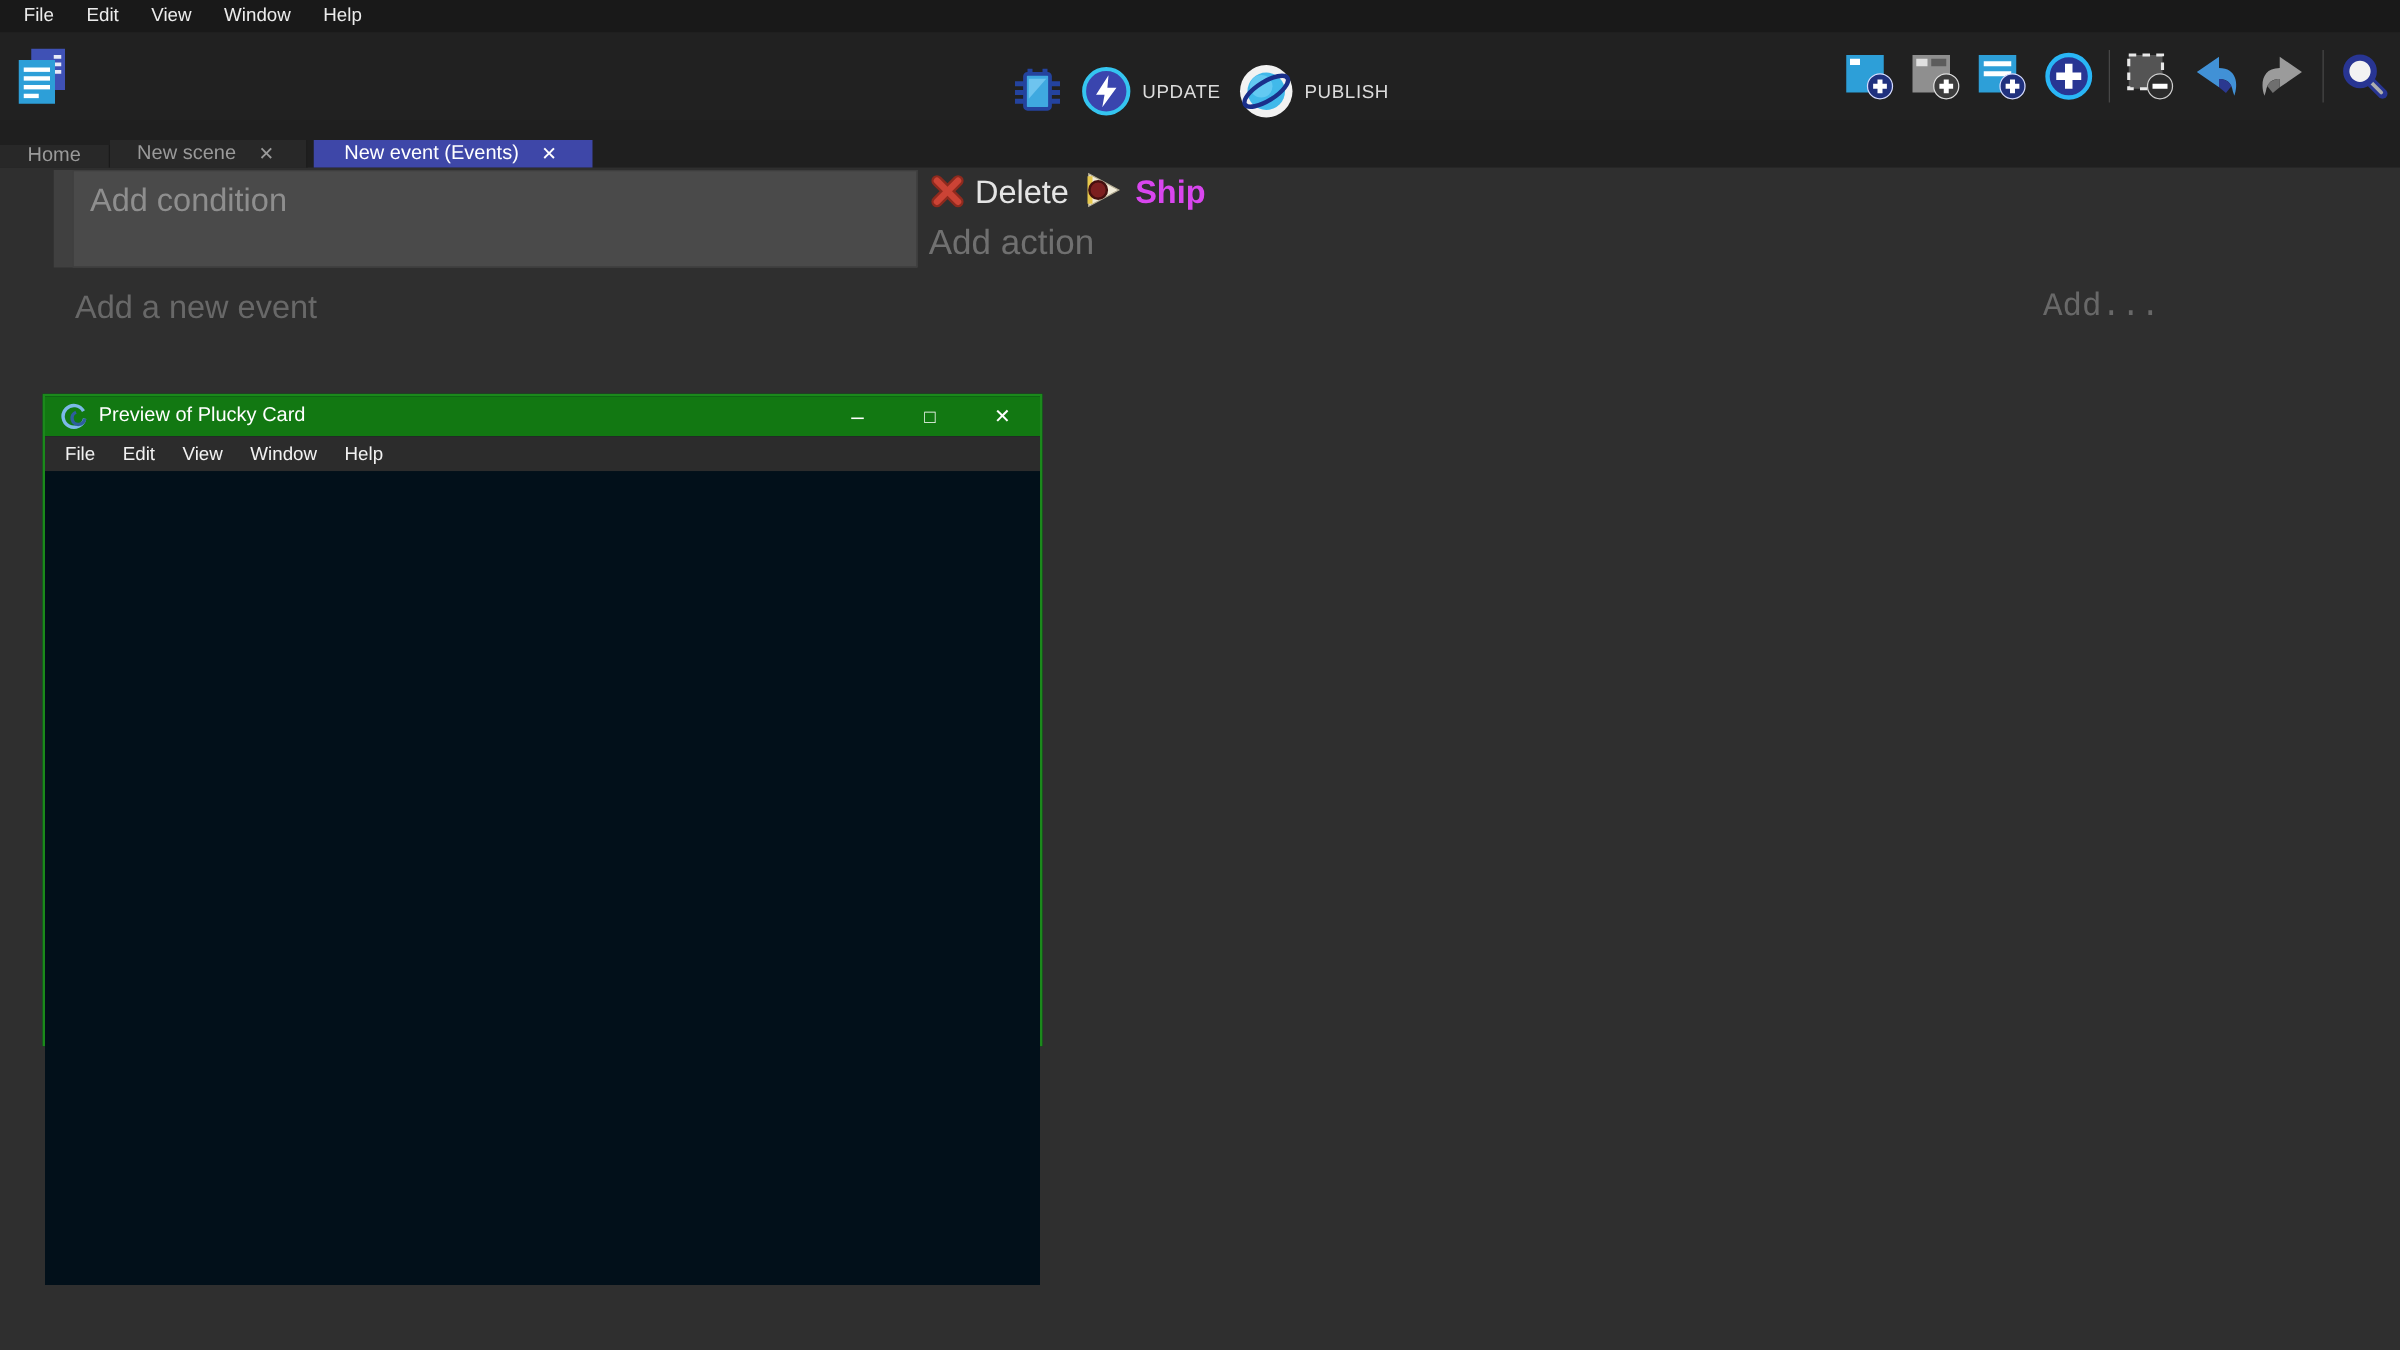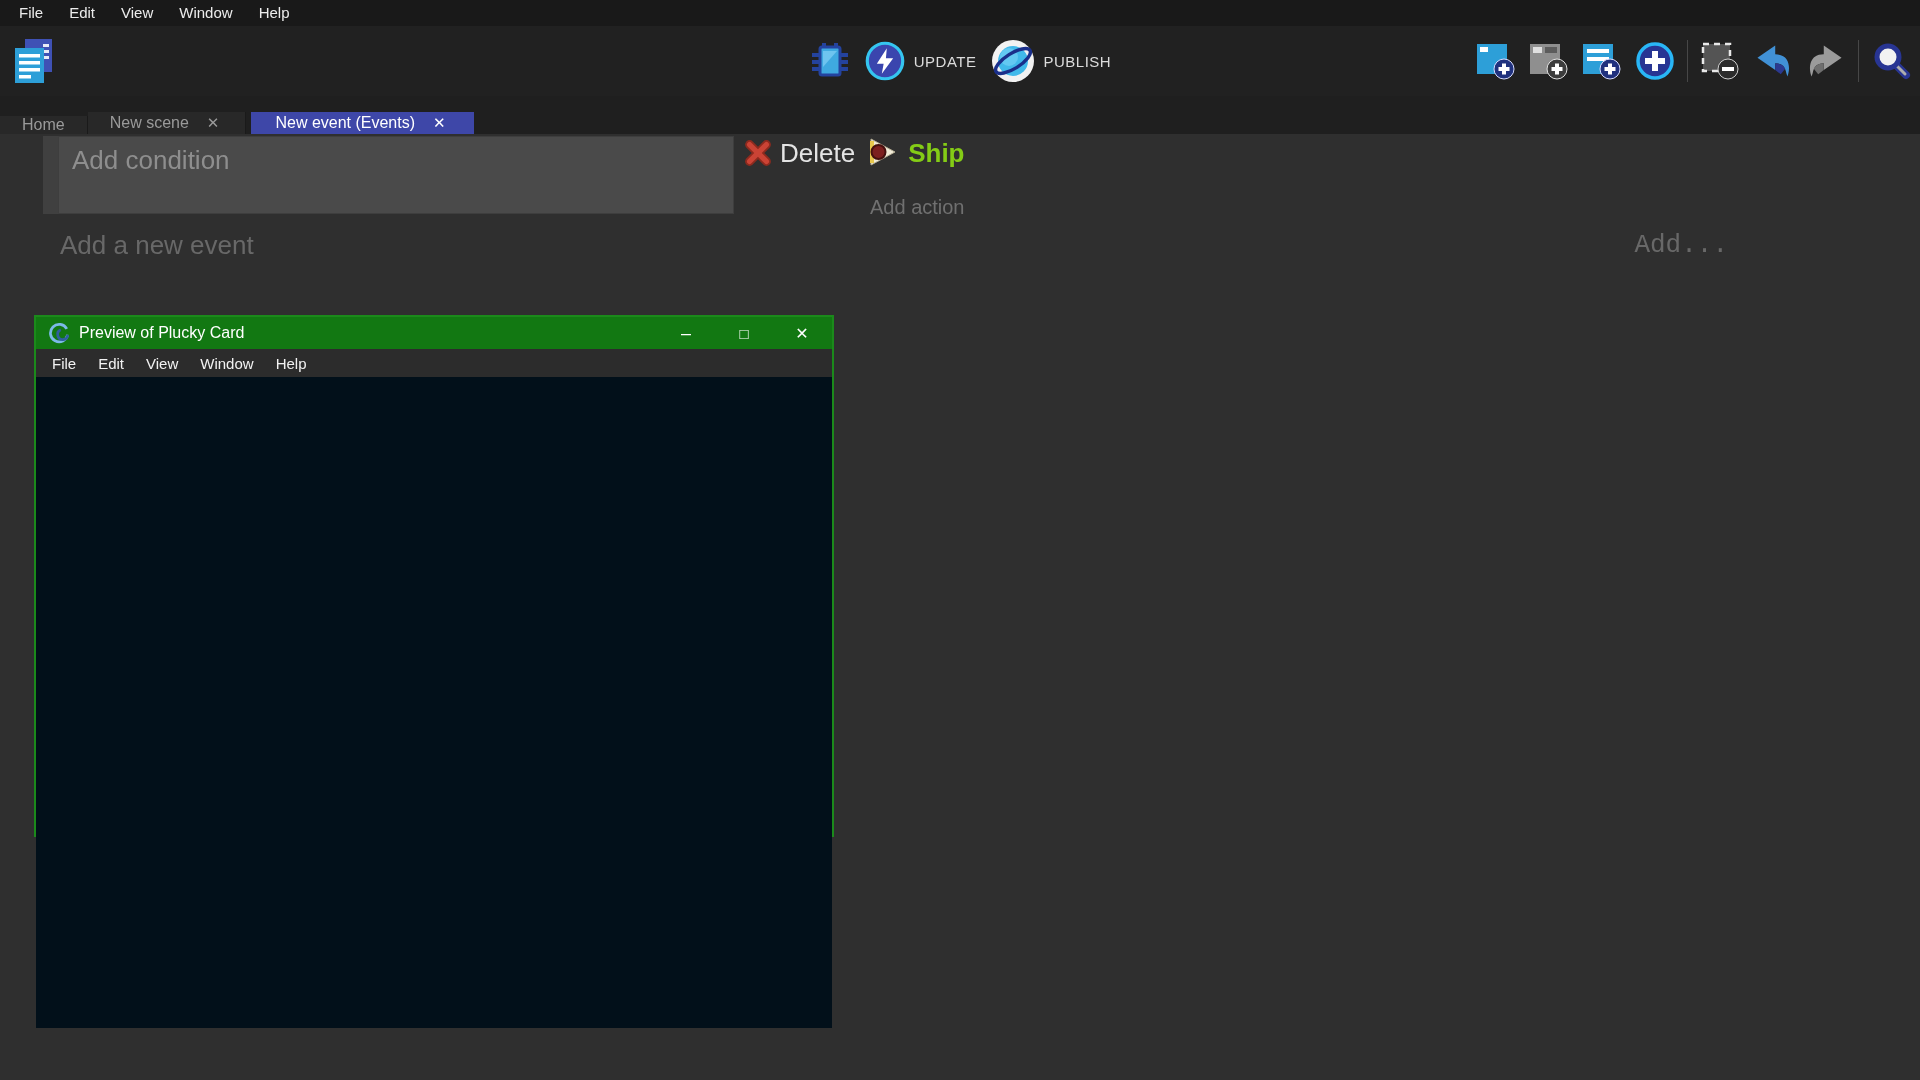--- a/index.html
+++ b/index.html
@@ -7,21 +7,21 @@
               font-family:"Liberation Sans", sans-serif; -webkit-font-smoothing:antialiased; }
 
   
   .menubar { position:absolute; left:0; top:0; width:1920px; height:26px; background:#191919;
              display:flex; align-items:center; padding-left:6px; z-index:30; }
   .menubar .mitem { color:#ececec; font-size:15px; padding:0 13px; height:26px; line-height:26px; cursor:default; }
 
   
   .toolbar { position:absolute; left:0; top:26px; width:1920px; height:70px; background:#212121; z-index:29; }
   .pm-icon { position:absolute; left:10px; top:10px; width:46px; height:50px; }
-  .tb-center { position:absolute; left:0; right:0; top:0; height:70px; display:flex; align-items:center;
+  .tb-center { position:absolute; left:0; right:0; top:12px; height:70px; display:flex; align-items:center;
                justify-content:center; gap:14px; }
   .tb-label { color:#dcdcdc; font-size:15px; letter-spacing:0.5px; }
   .tb-btn { display:flex; align-items:center; gap:9px; }
   .tb-right { position:absolute; right:8px; top:0; height:70px; display:flex; align-items:center; gap:11px; }
   .vsep { width:1px; height:42px; background:#474747; }
   .ticon { width:42px; height:42px; display:flex; align-items:center; justify-content:center; }
 
   
   .tabbar { position:absolute; left:0; top:96px; width:1920px; height:38px; background:#1f1f1f;
             display:flex; align-items:flex-end; z-index:28; }
@@ -33,22 +33,22 @@
 
   
   .sheet { position:absolute; left:16px; top:134px; width:1920px; height:946px; background:#2f2f2f; }
   .event-margin { position:absolute; left:27px; top:2px; width:15px; height:78px; background:#404040; }
   .condition-box { position:absolute; left:42px; top:2px; width:676px; height:78px; background:#4a4a4a;
                    border:1px solid #3e3e3e; }
   .condition-box .ph { color:#8e8e8e; font-size:26px; padding:8px 0 0 13px; }
   .actions { position:absolute; left:727px; top:4px; }
   .action-line { display:flex; align-items:flex-start; gap:7px; height:34px; }
   .action-verb { color:#e4e4e4; font-size:26px; }
-  .action-obj { color:#84cc16; font-size:26px; font-weight:bold; margin-left:3px; }
-  .action-ph { color:#707070; font-size:20px; margin-top:24px;text-align:right; }
+  .action-obj { color:#d946ef; font-size:26px; font-weight:bold; margin-left:3px; }
+  .action-ph { color:#707070; font-size:28px; margin-top:6px; }
   .newevent-row { position:absolute; left:0; top:92px; width:1724px; height:40px; }
   .newevent-row .ph { position:absolute; left:44px; top:4px; color:#686868; font-size:26px; }
   .newevent-row .addmore { position:absolute; right:12px; top:4px; color:#686868; font-size:26px;font-family:Liberation Mono, monospace; }
 
   
   .preview { position:absolute; left:34px; top:315px; width:800px; height:522px;
              border:2px solid #1b8a1b; background:#02101a; z-index:40; }
   .p-titlebar { height:32px; background:#127812; display:flex; align-items:center; padding-left:12px; }
   .p-title { color:#ffffff; font-size:16px; margin-left:9px; }
   .p-controls { margin-left:auto; display:flex; align-items:center; gap:38px; padding-right:20px; }

